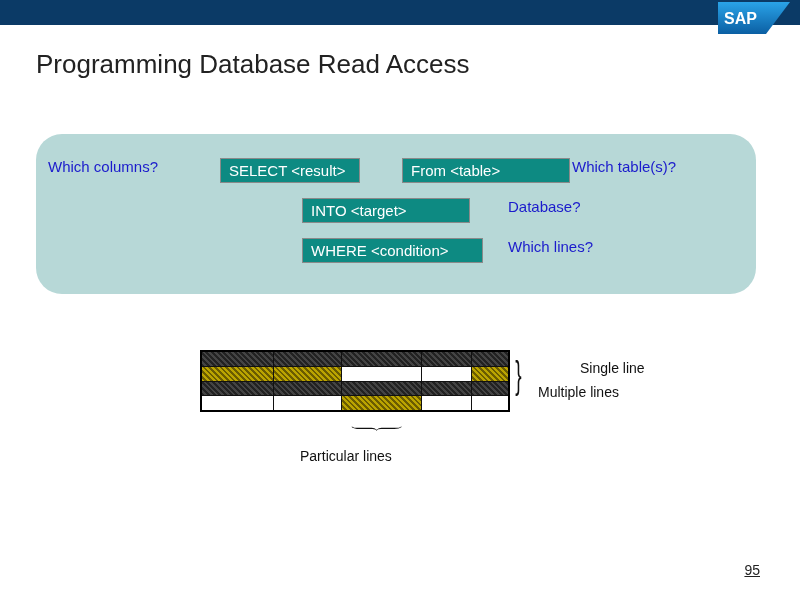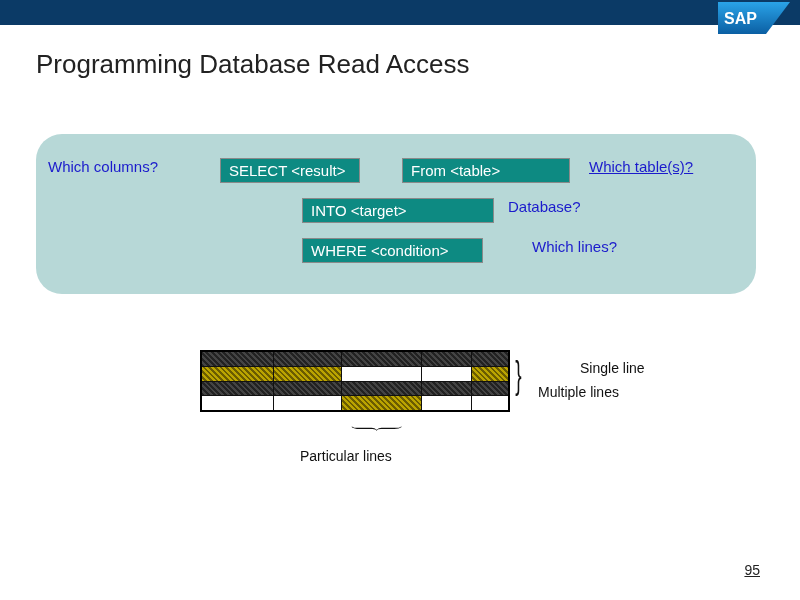--- a/index.html
+++ b/index.html
@@ -137,29 +137,29 @@
   </svg>
 </div>
 
 <h1 class="title">Programming Database Read Access</h1>
 
 <div class="panel">
   <div class="row1">
     <span class="q" style="left:0;">Which columns?</span>
     <span class="box" style="left:172px; width:140px;">SELECT &lt;result&gt;</span>
     <span class="box" style="left:346px; width:168px;margin-left:8px;">From &lt;table&gt;</span>
-    <span class="q" style="left:541px;text-decoration:underline;">Which table(s)?</span>
+    <span class="q" style="left:524px;">Which table(s)?</span>
   </div>
   <div class="row2">
-    <span class="box" style="left:254px; width:192px;">INTO &lt;target&gt;</span>
+    <span class="box" style="left:254px; width:168px;">INTO &lt;target&gt;</span>
     <span class="q" style="left:460px;">Database?</span>
   </div>
   <div class="row3">
     <span class="box" style="left:254px; width:181px;">WHERE &lt;condition&gt;</span>
-    <span class="q" style="left:484px;text-align:right;">Which lines?</span>
+    <span class="q" style="left:460px;text-align:right;">Which lines?</span>
   </div>
 </div>
 
 <div class="table-diagram">
   <div class="tbl">
     <div class="tbl-row">
       <div class="tbl-cell c1 shaded"></div>
       <div class="tbl-cell c2 shaded"></div>
       <div class="tbl-cell c3 shaded"></div>
       <div class="tbl-cell c4 shaded"></div>

